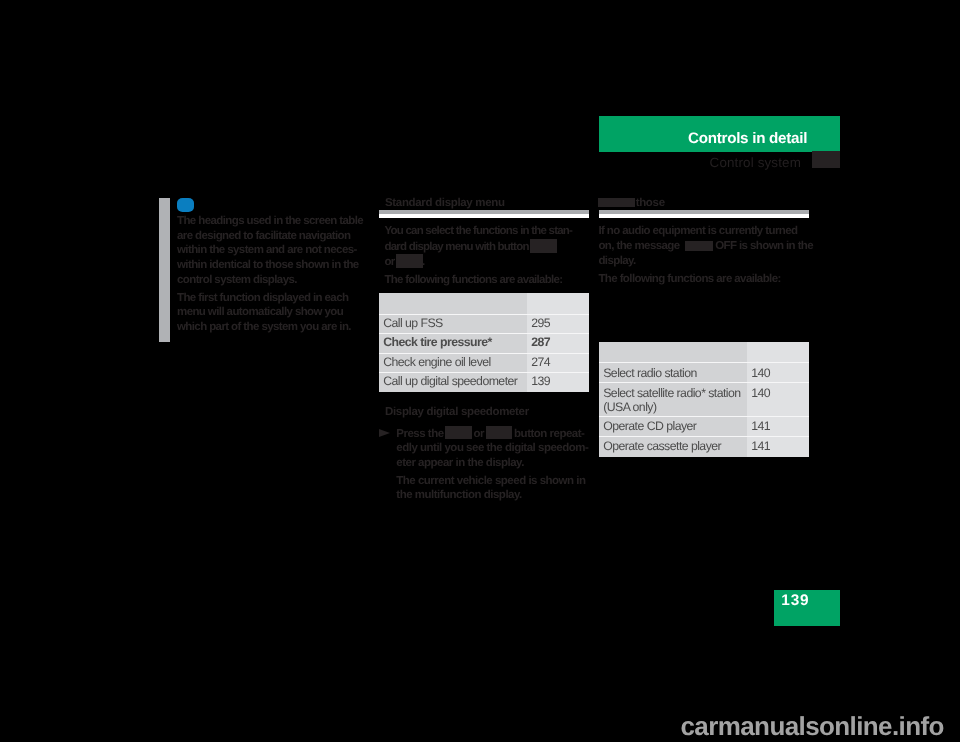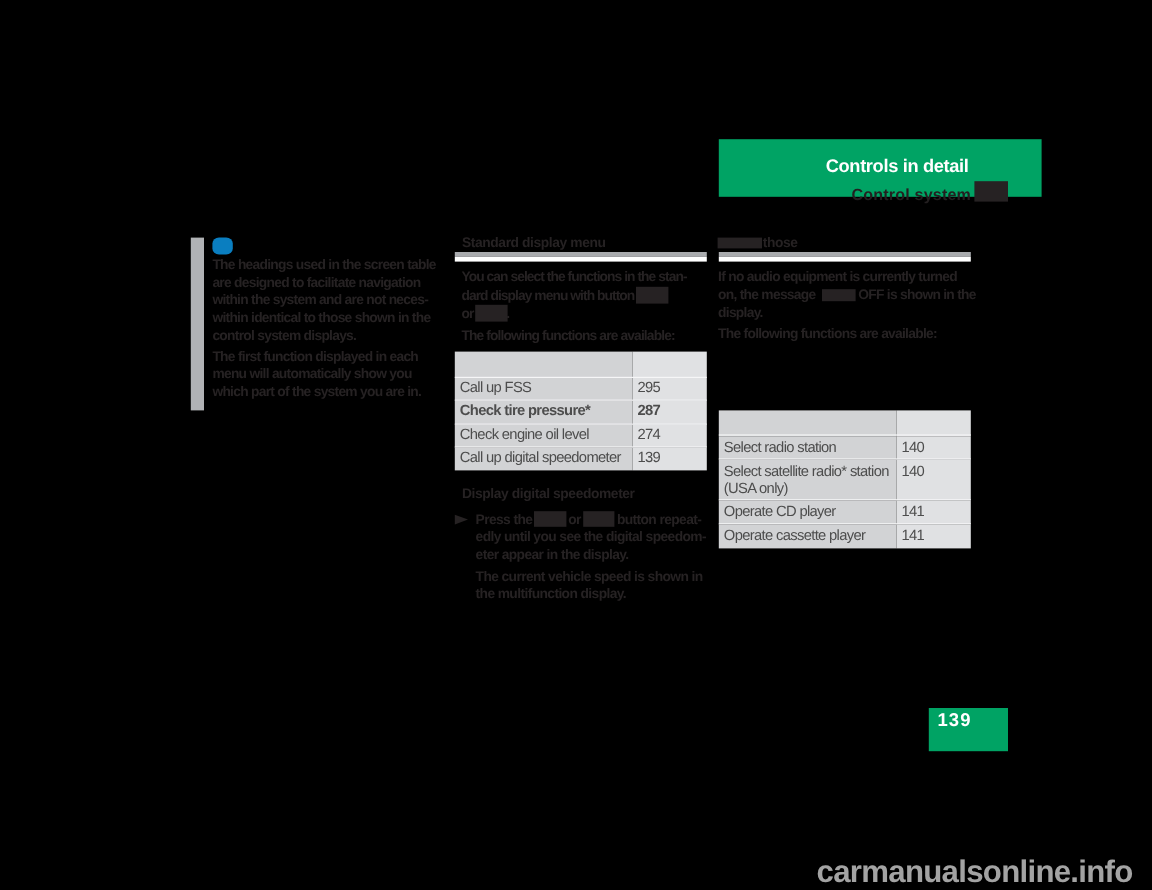--- a/index.html
+++ b/index.html
@@ -4,26 +4,26 @@
 <title>Controls in detail - Control system</title>
 <style>
   html,body{margin:0;padding:0;background:#000;}
   body{width:960px;height:742px;overflow:hidden;
        font-family:"Liberation Sans",sans-serif;
        -webkit-font-smoothing:antialiased;
        text-rendering:geometricPrecision;}
   .page{position:absolute;left:0;top:0;width:960px;height:742px;background:#000;}
 
   
-  .chapter-bar{position:absolute;left:599px;top:116px;width:241px;height:48px;
-      background:#00a364;padding-left:28px;}
+  .chapter-bar{position:absolute;left:599px;top:116px;width:241px;height:36px;
+      background:#00a364;}
   .chapter-bar span{position:absolute;left:89.1px;top:15px;color:#fff;
       font-size:15.2px;font-weight:bold;letter-spacing:-0.28px;line-height:15px;}
   .section-title{position:absolute;left:709.6px;top:155.5px;color:#231f20;
-      font-size:13.4px;font-weight:bold;letter-spacing:0.15px;line-height:13px;}
+      font-size:13.4px;font-weight:normal;letter-spacing:0.15px;line-height:13px;}
   .section-icon{position:absolute;left:812px;top:151px;width:28px;height:17px;
       background:#262223;}
 
   
   .page-num{position:absolute;left:774px;top:589.7px;width:66px;height:36.1px;
       background:#00a364;}
   .page-num span{position:absolute;left:7.2px;top:3.2px;color:#fff;
       font-size:15.4px;font-weight:bold;letter-spacing:0.9px;line-height:15px;}
 
   

